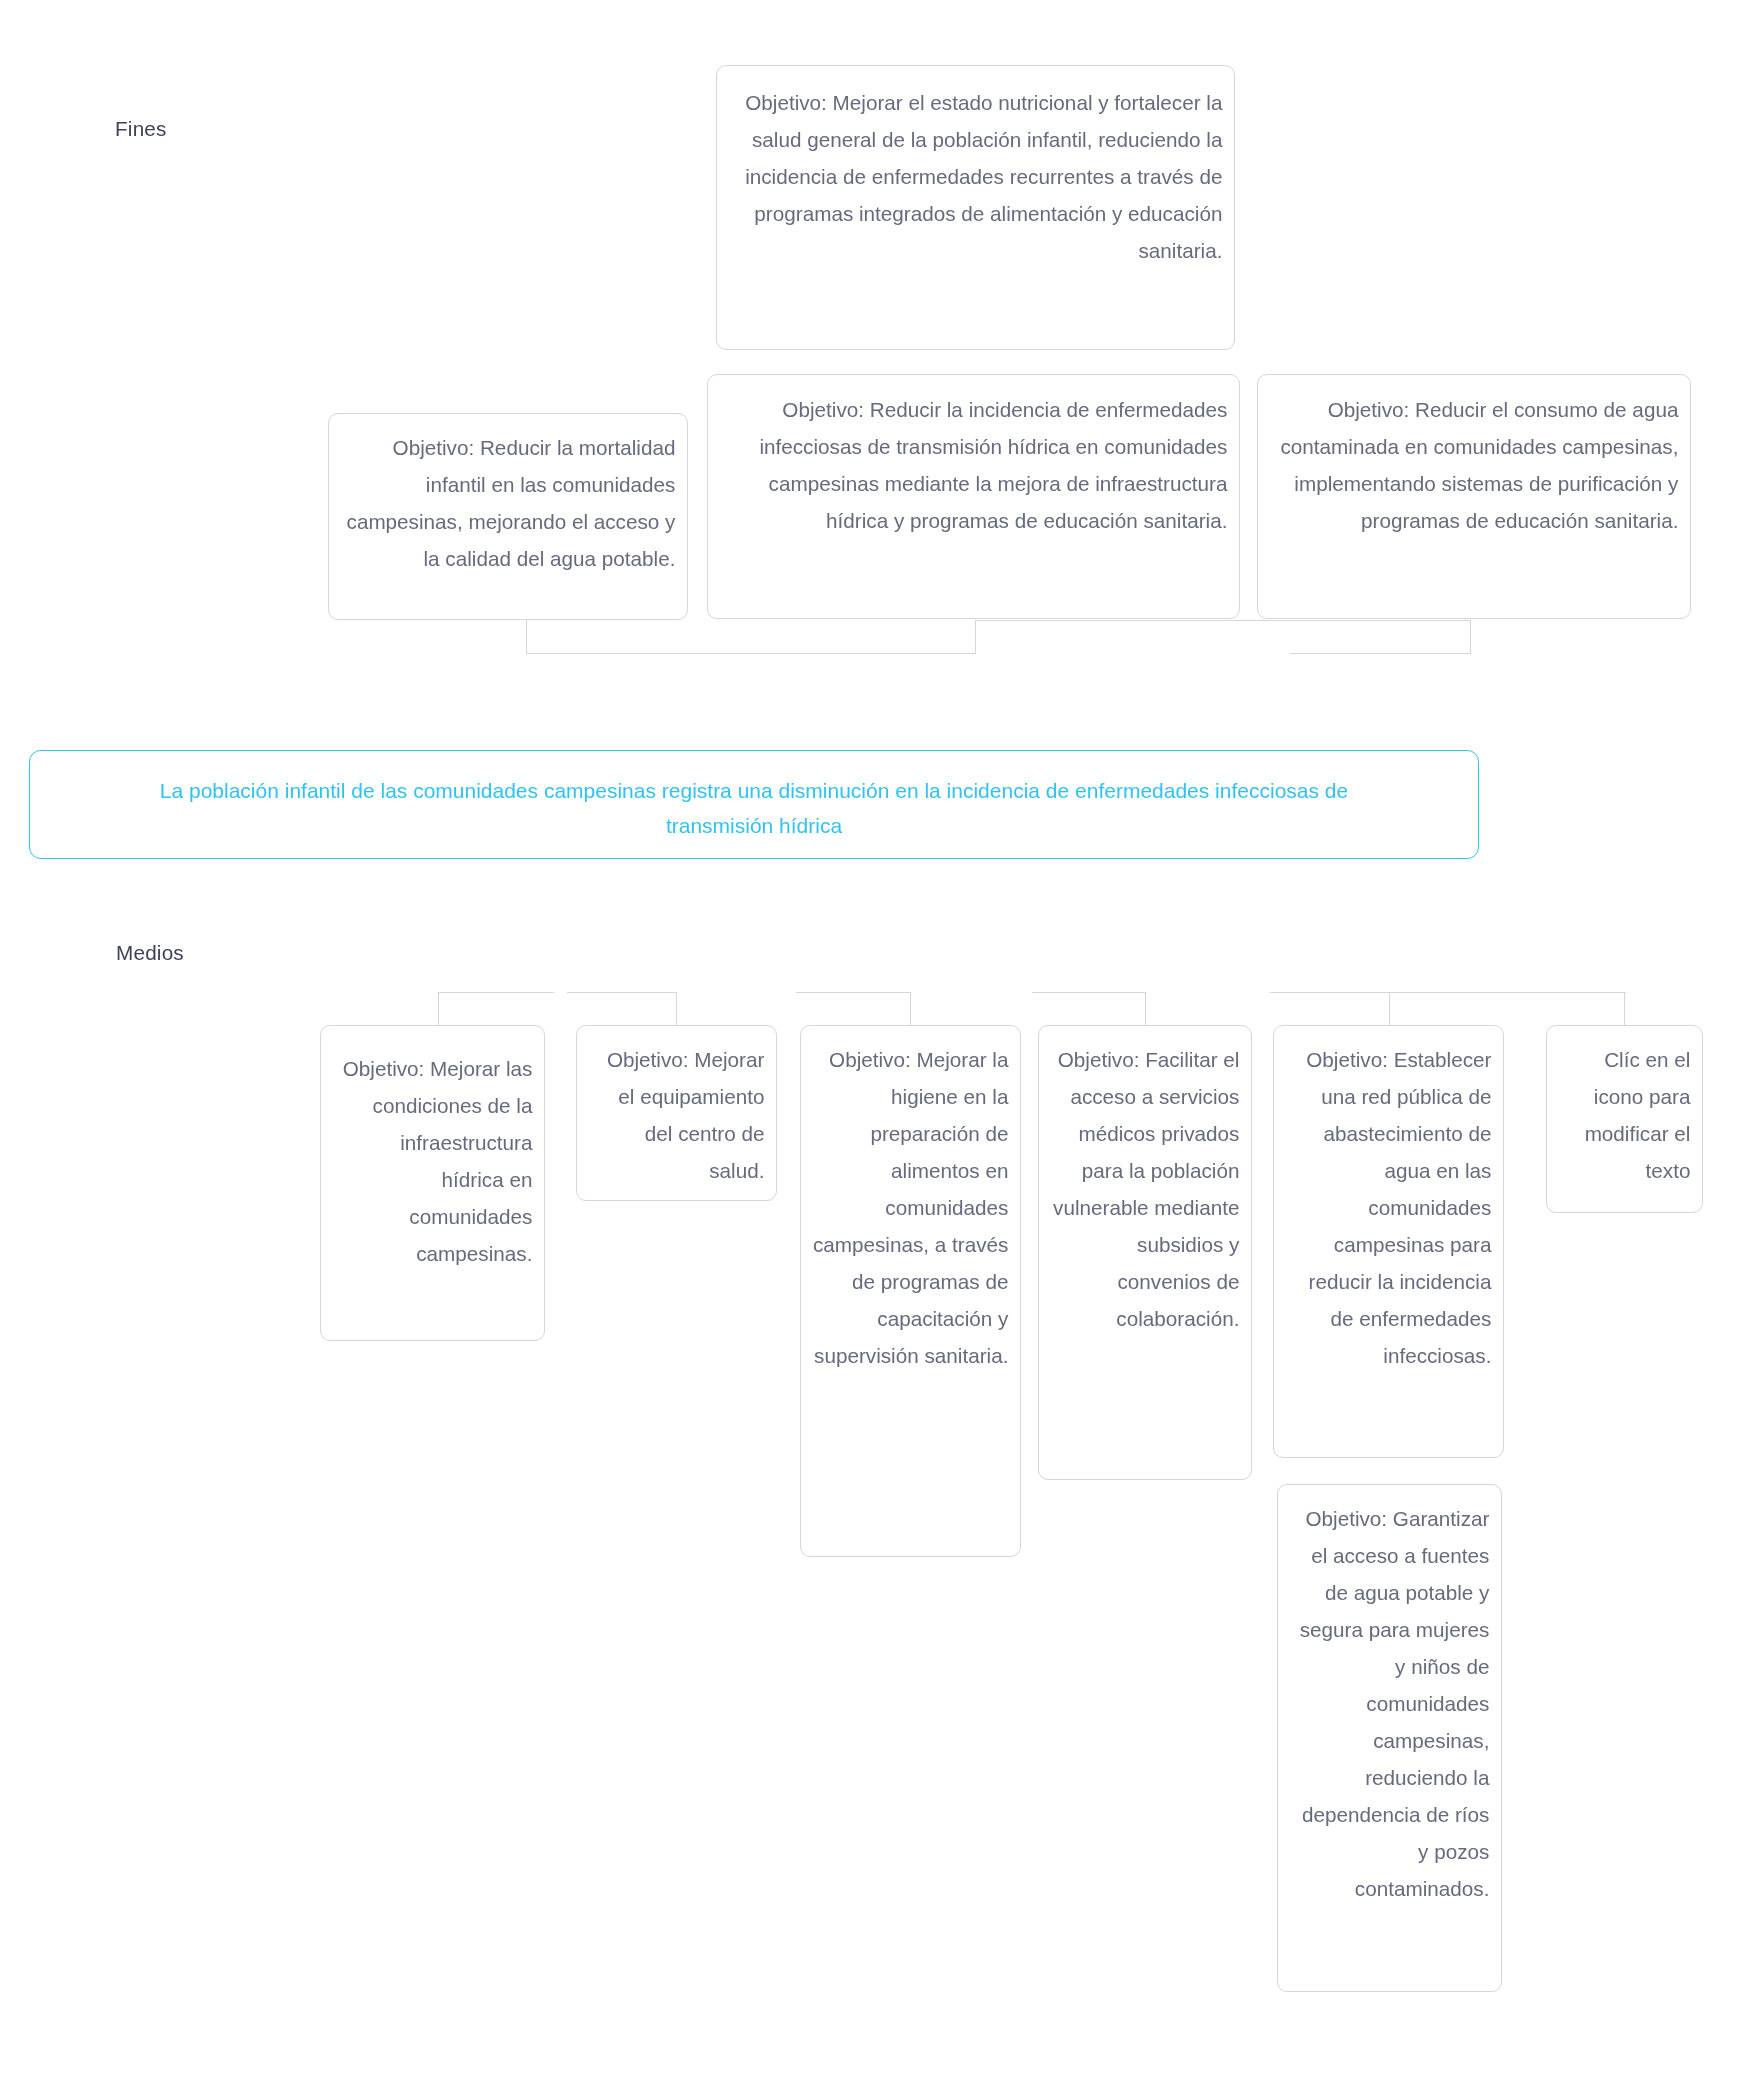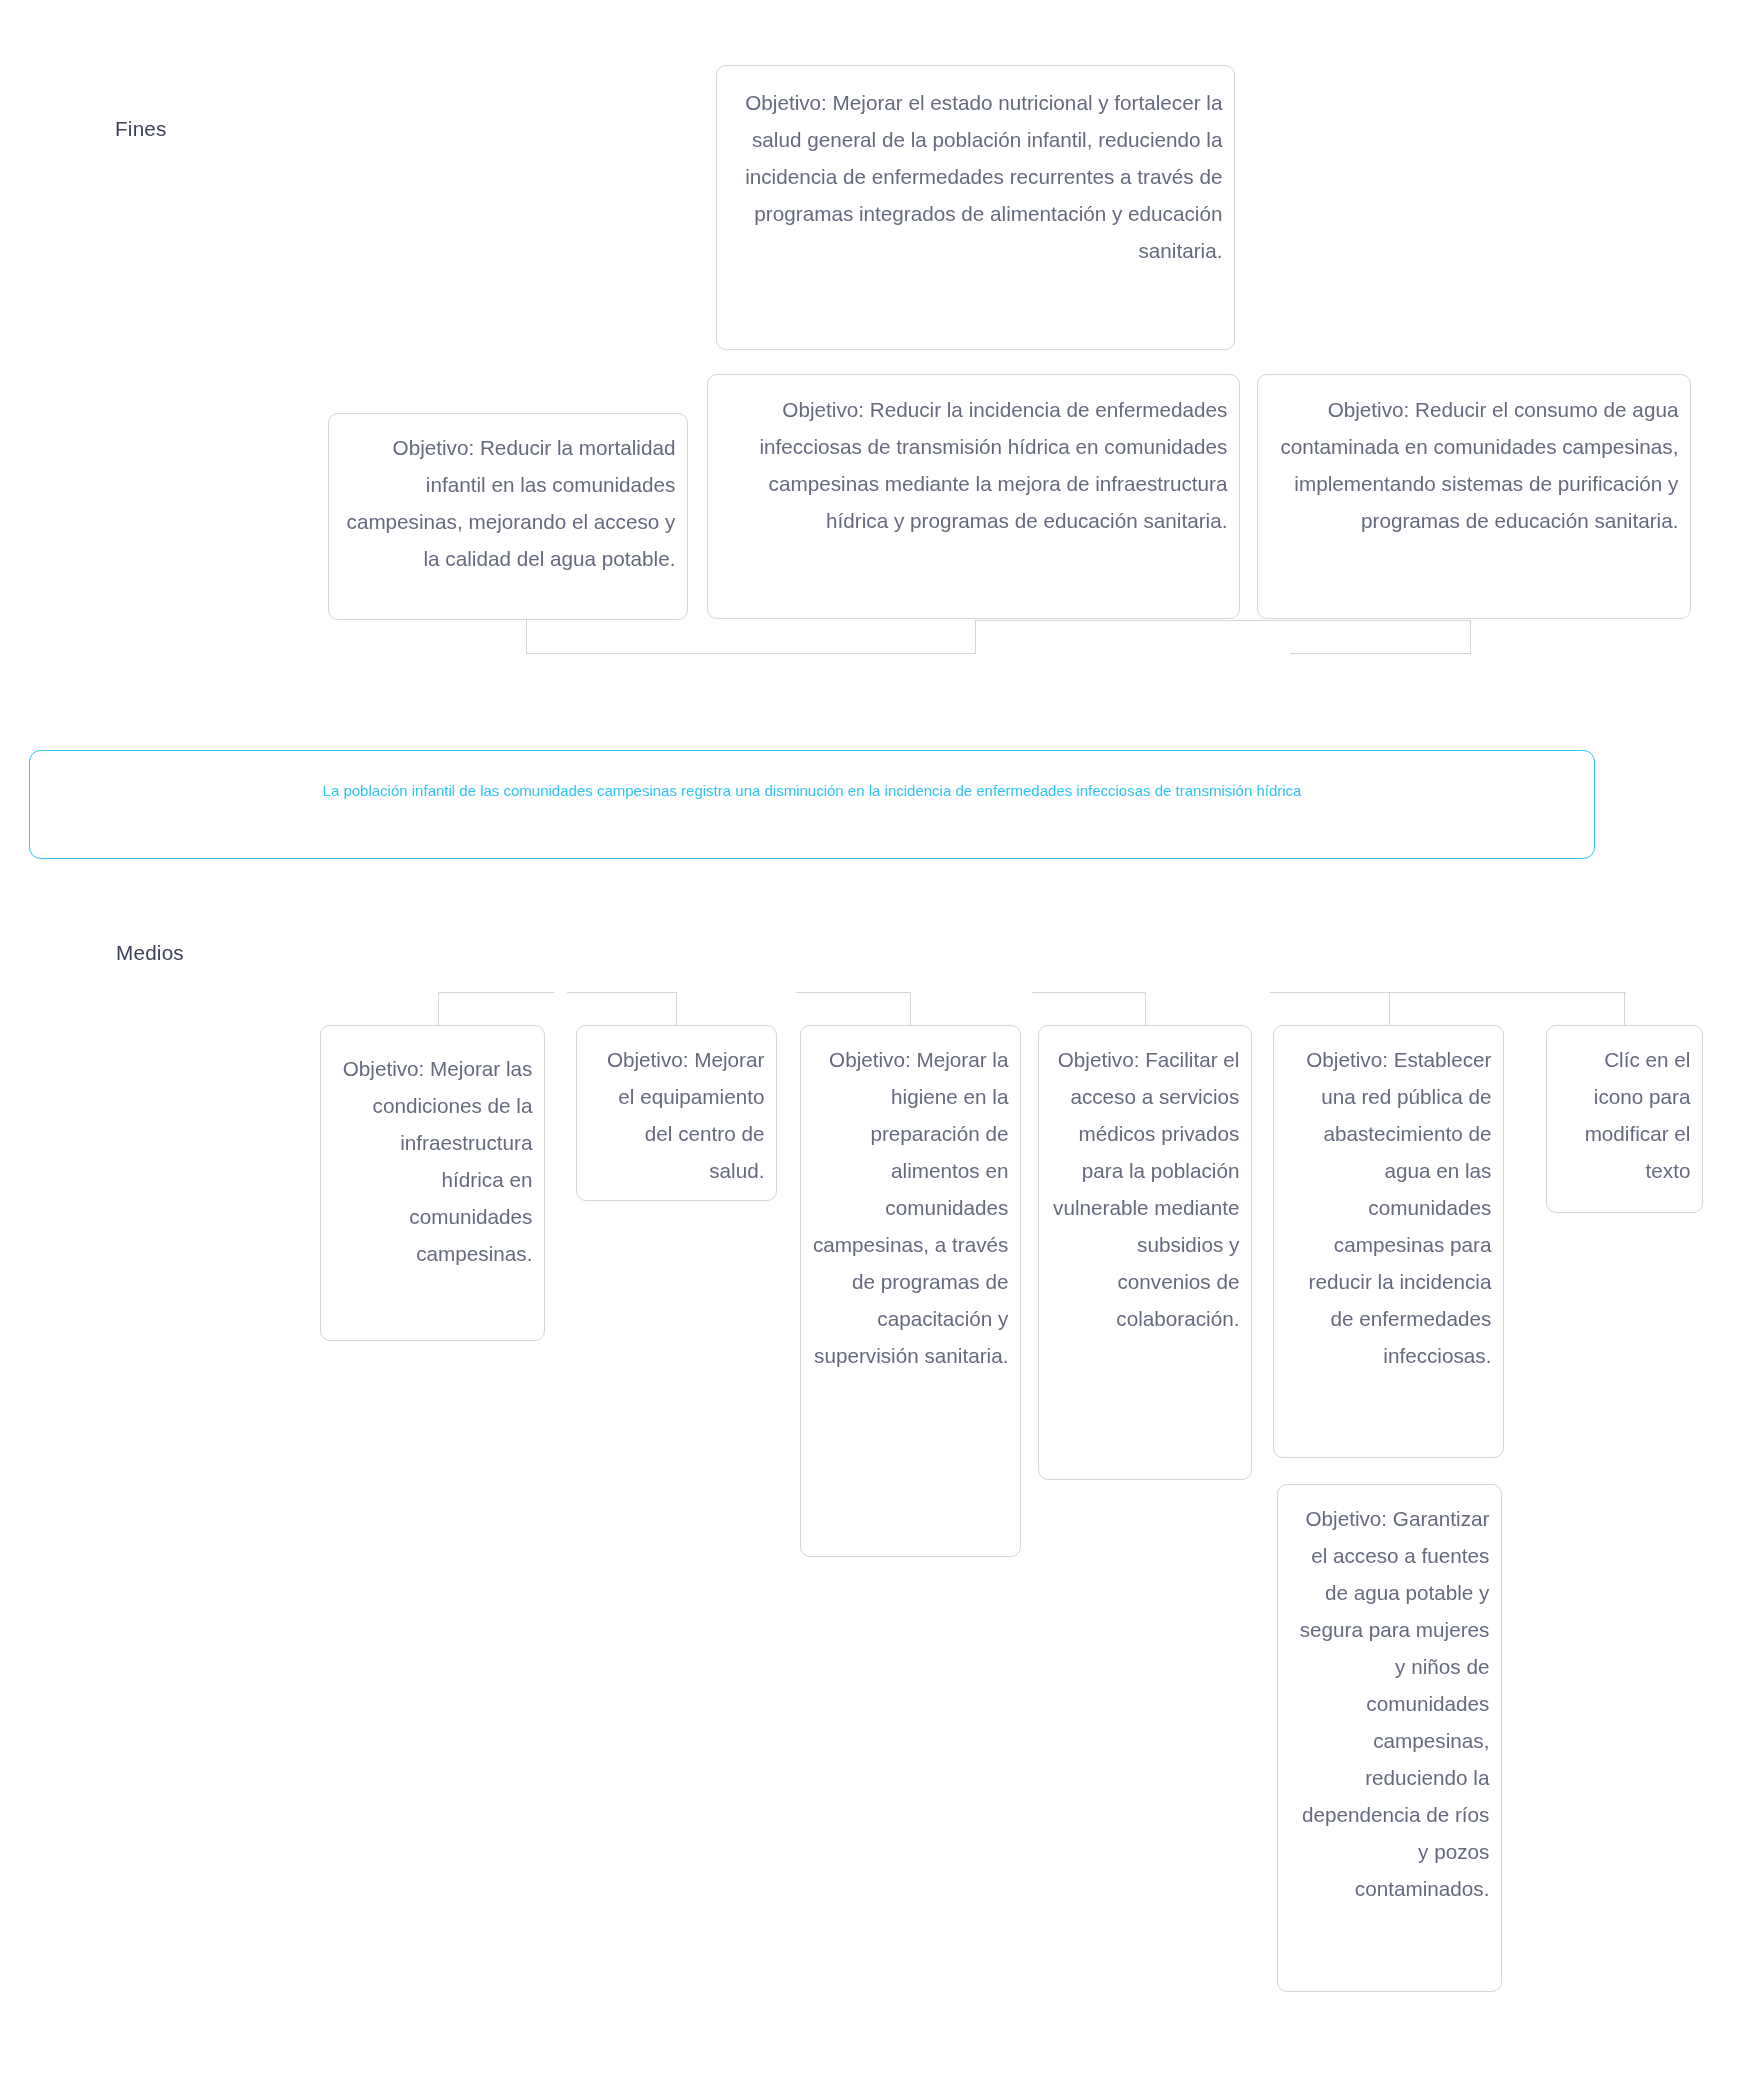--- a/index.html
+++ b/index.html
@@ -80,28 +80,28 @@
     z-index: 1;
   }
   .conn.h { height: 1.3px; }
   .conn.v { width: 1.3px; }
 
   
   #node-central {
     position: absolute;
     left: 29px;
     top: 750px;
-    width: 1566px;
+    width: 1450px;
     height: 109px;
     box-sizing: border-box;
     background: #ffffff;
     border: 1.8px solid #2ec3f5;
     border-radius: 11.6px;
     color: #2ec3f5;
-    font-size: 15px;
+    font-size: 21px;
     line-height: 35px;
     text-align: center;
     padding: 22px 74px;
     z-index: 3;
   }
 
   
   #node-med-infra {
     left: 320px;
     top: 1025px;

